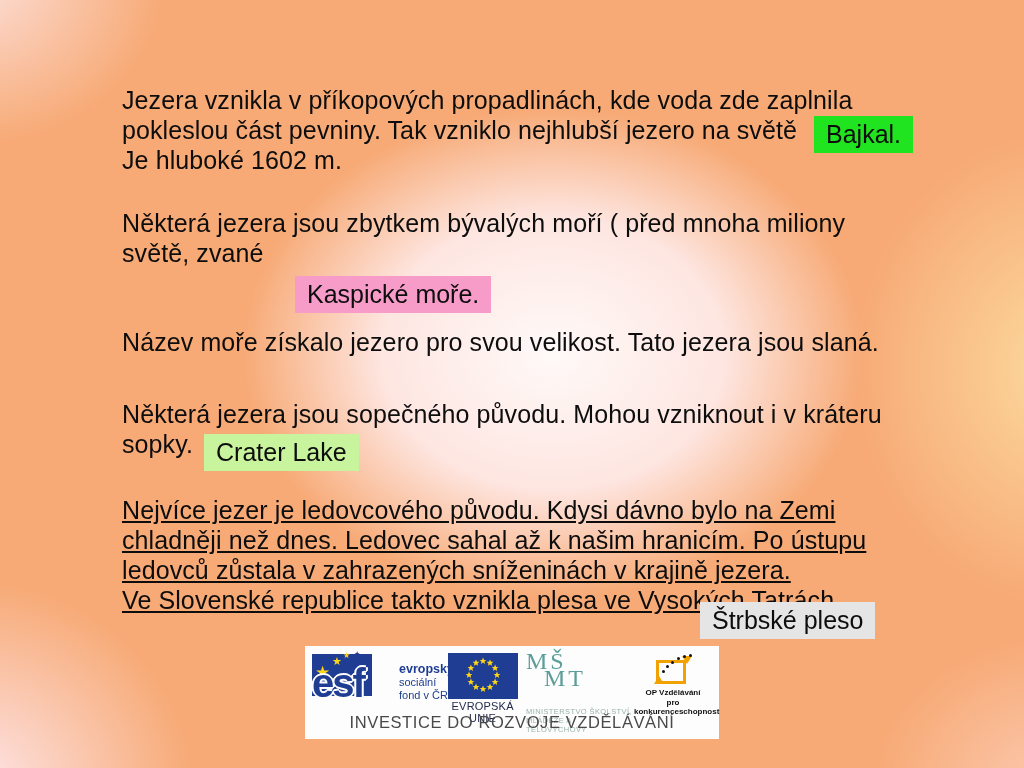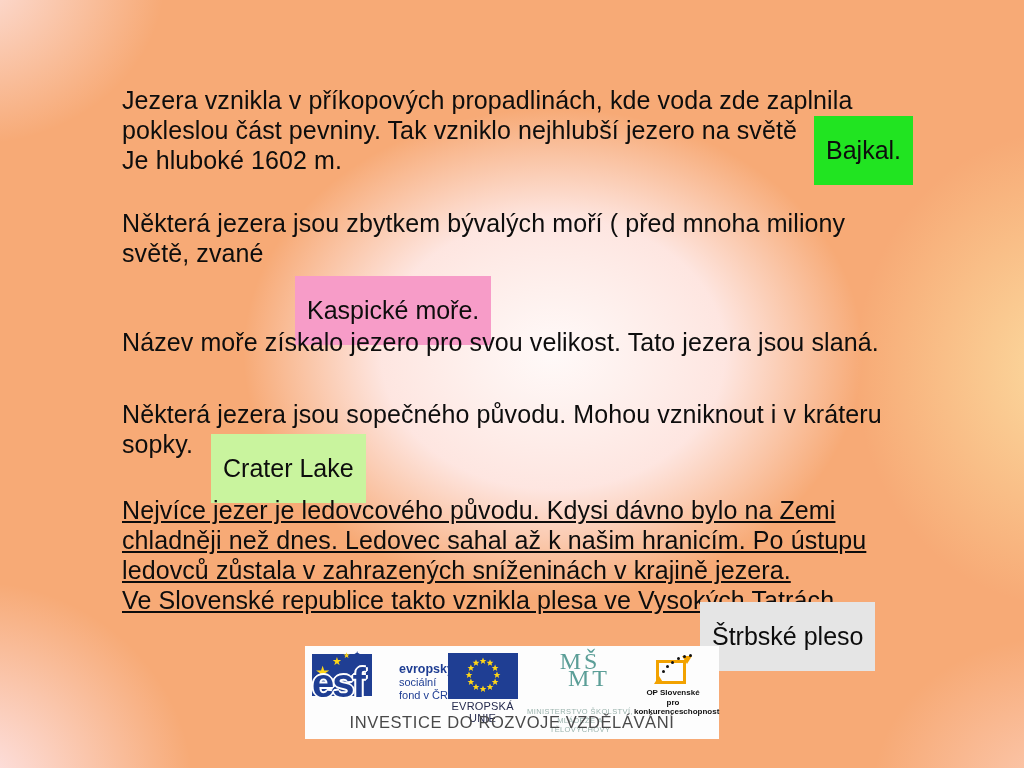--- a/index.html
+++ b/index.html
@@ -21,31 +21,31 @@
     left: 122px;
     font-size: 25px;
     line-height: 30px;
     letter-spacing: 0.1px;
     white-space: nowrap;
   }
   .hl {
     position: absolute;
     font-size: 25px;
     line-height: 29px;
-    padding: 20px 12px;
+    padding: 4px 12px;
     white-space: nowrap;
   }
   #p1 { top: 85px; }
   #p2 { top: 208px; }
   #p3 { top: 327px; }
   #p4 { top: 399px; }
   #p5 { top: 495px; text-decoration: underline; }
   #hl-bajkal   { left: 814px; top: 116px; }
   #hl-kaspicke { left: 295px; top: 276px; }
-  #hl-crater   { left: 211px; top: 434px; }
+  #hl-crater   { left: 204px; top: 434px; }
   #hl-strbske  { left: 700px; top: 602px; }
 
   
   .footer-box {
     position: absolute;
     left: 305px; top: 646px;
     width: 414px; height: 93px;
     background: #fdfdfd;
   }
   .logo-row {
@@ -74,21 +74,21 @@
     color: #1f3e93;
     text-shadow: 2px 0 0 #fff, -2px 0 0 #fff, 0 2px 0 #fff, 0 -2px 0 #fff, 1px 1px 0 #fff, -1px -1px 0 #fff;
   }
   .esf-text { position: absolute; left: 87px; top: 12px; color: #1f3e93; font-size: 11px; line-height: 13px; }
   .esf-text .b1 { font-weight: bold; font-size: 12.5px; }
   
   .eu { position: relative; width: 90px; height: 62px; text-align: center; }
   .eu-flag { display: block; margin: 2px auto 0; }
   .eu-caption { font-size: 11px; color: #252a4d; margin-top: 1px; letter-spacing: 0.2px; }
   
-  .msmt { position: relative; width: 112px; height: 62px; text-align: center; }
+  .msmt { position: relative; width: 112px; height: 62px; }
   .msmt-mono {
     font-family: "Liberation Serif", serif;
     color: #5b9e97; font-size: 24px; line-height: 17px; letter-spacing: 3px;
     margin-top: 2px;
   }
   .msmt-mono .row2 { margin-left: 18px; }
   .msmt-caption { font-size: 7.5px; color: #9ab3ad; letter-spacing: 0.4px; line-height: 9px; margin-top: 20px; }
   
   .op { position: relative; width: 78px; height: 62px; text-align: center; }
   .op-mark { position: relative; width: 38px; height: 32px; margin: 3px auto 0; }
@@ -192,21 +192,21 @@
           <div class="op-tri-bl"></div>
           <div class="op-tri-tr"></div>
           <div class="op-dot" style="left:8px;  top:16px;"></div>
           <div class="op-dot" style="left:12px; top:11px;"></div>
           <div class="op-dot" style="left:17px; top:7px;"></div>
           <div class="op-dot" style="left:23px; top:3px;"></div>
           <div class="op-dot" style="left:29px; top:1px;"></div>
           <div class="op-dot" style="left:35px; top:0px;"></div>
         </div>
         <div class="op-caption">
-          <div>OP Slovenské</div>
+          <div>OP Vzdělávání</div>
           <div>pro konkurenceschopnost</div>
         </div>
       </div>
 
     </div>
     <div class="investice">INVESTICE DO ROZVOJE VZDĚLÁVÁNÍ</div>
   </div>
 
 </div>
 

